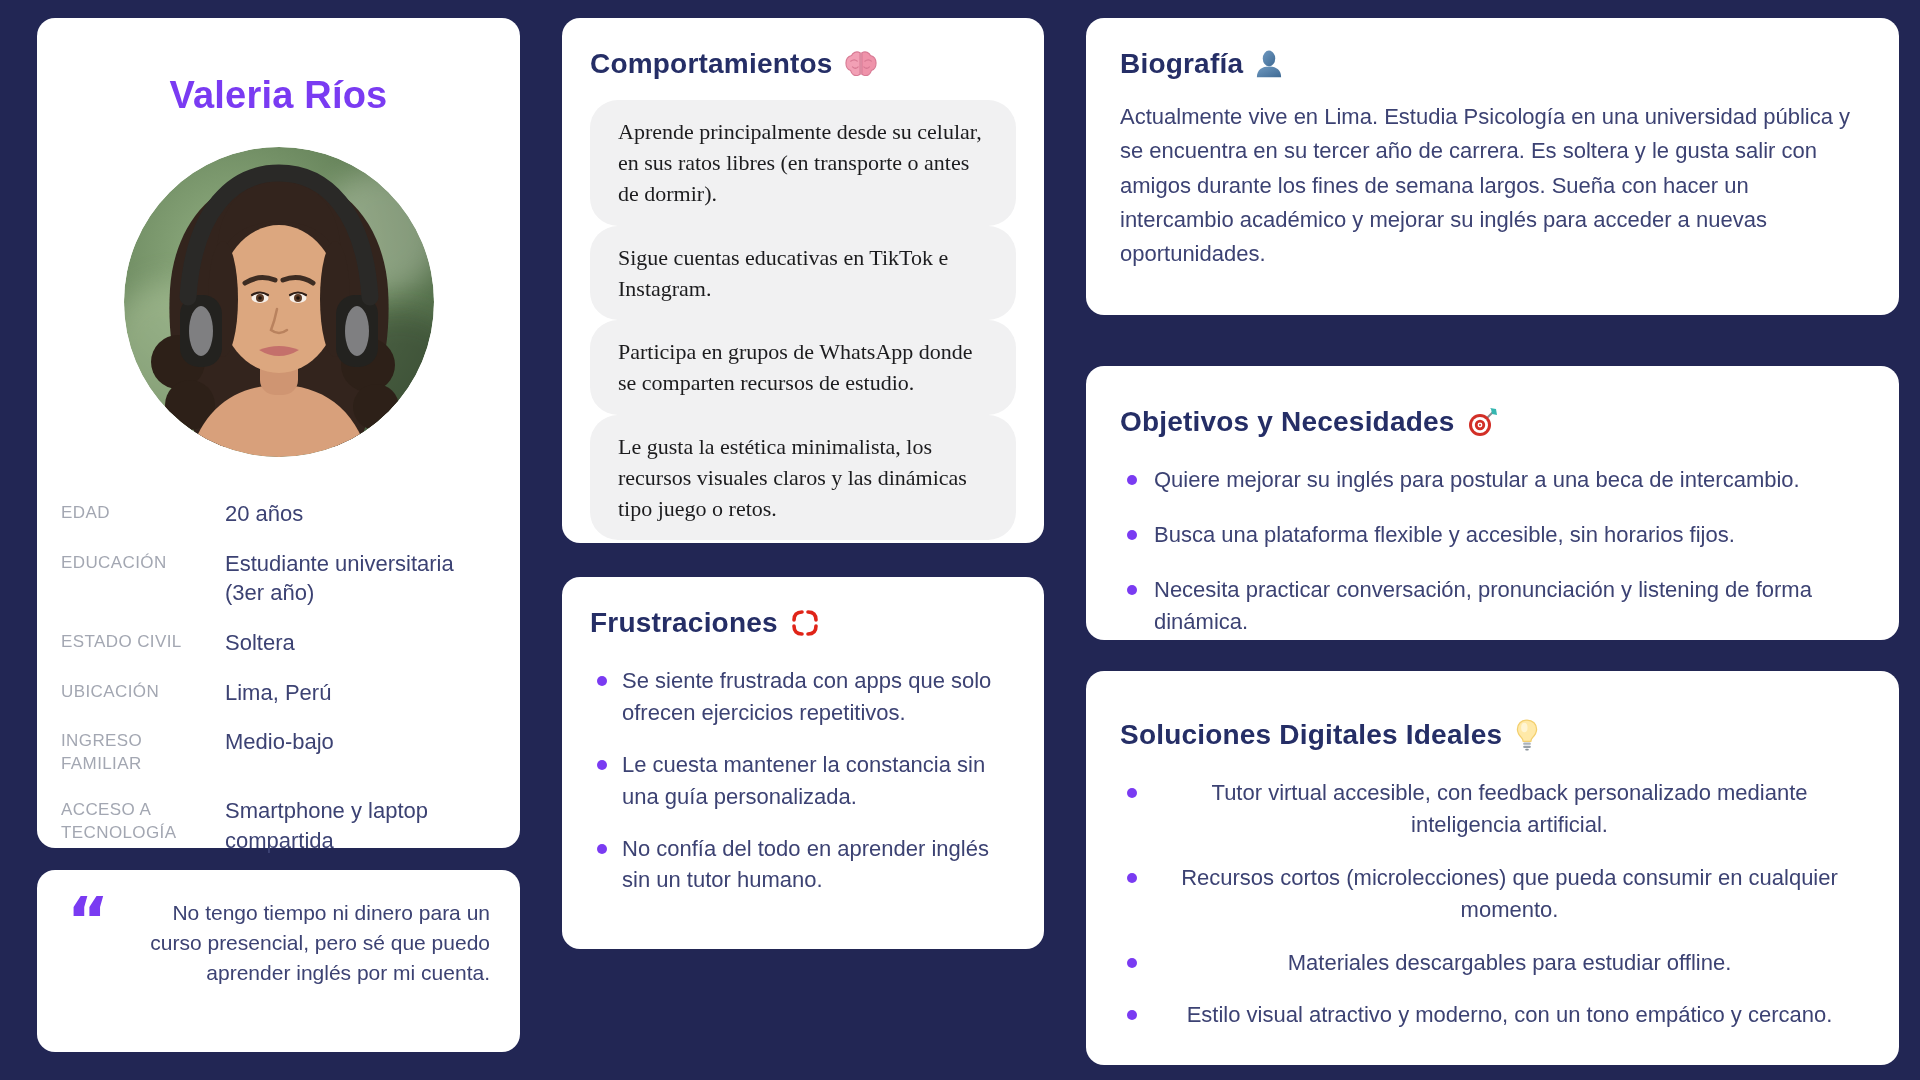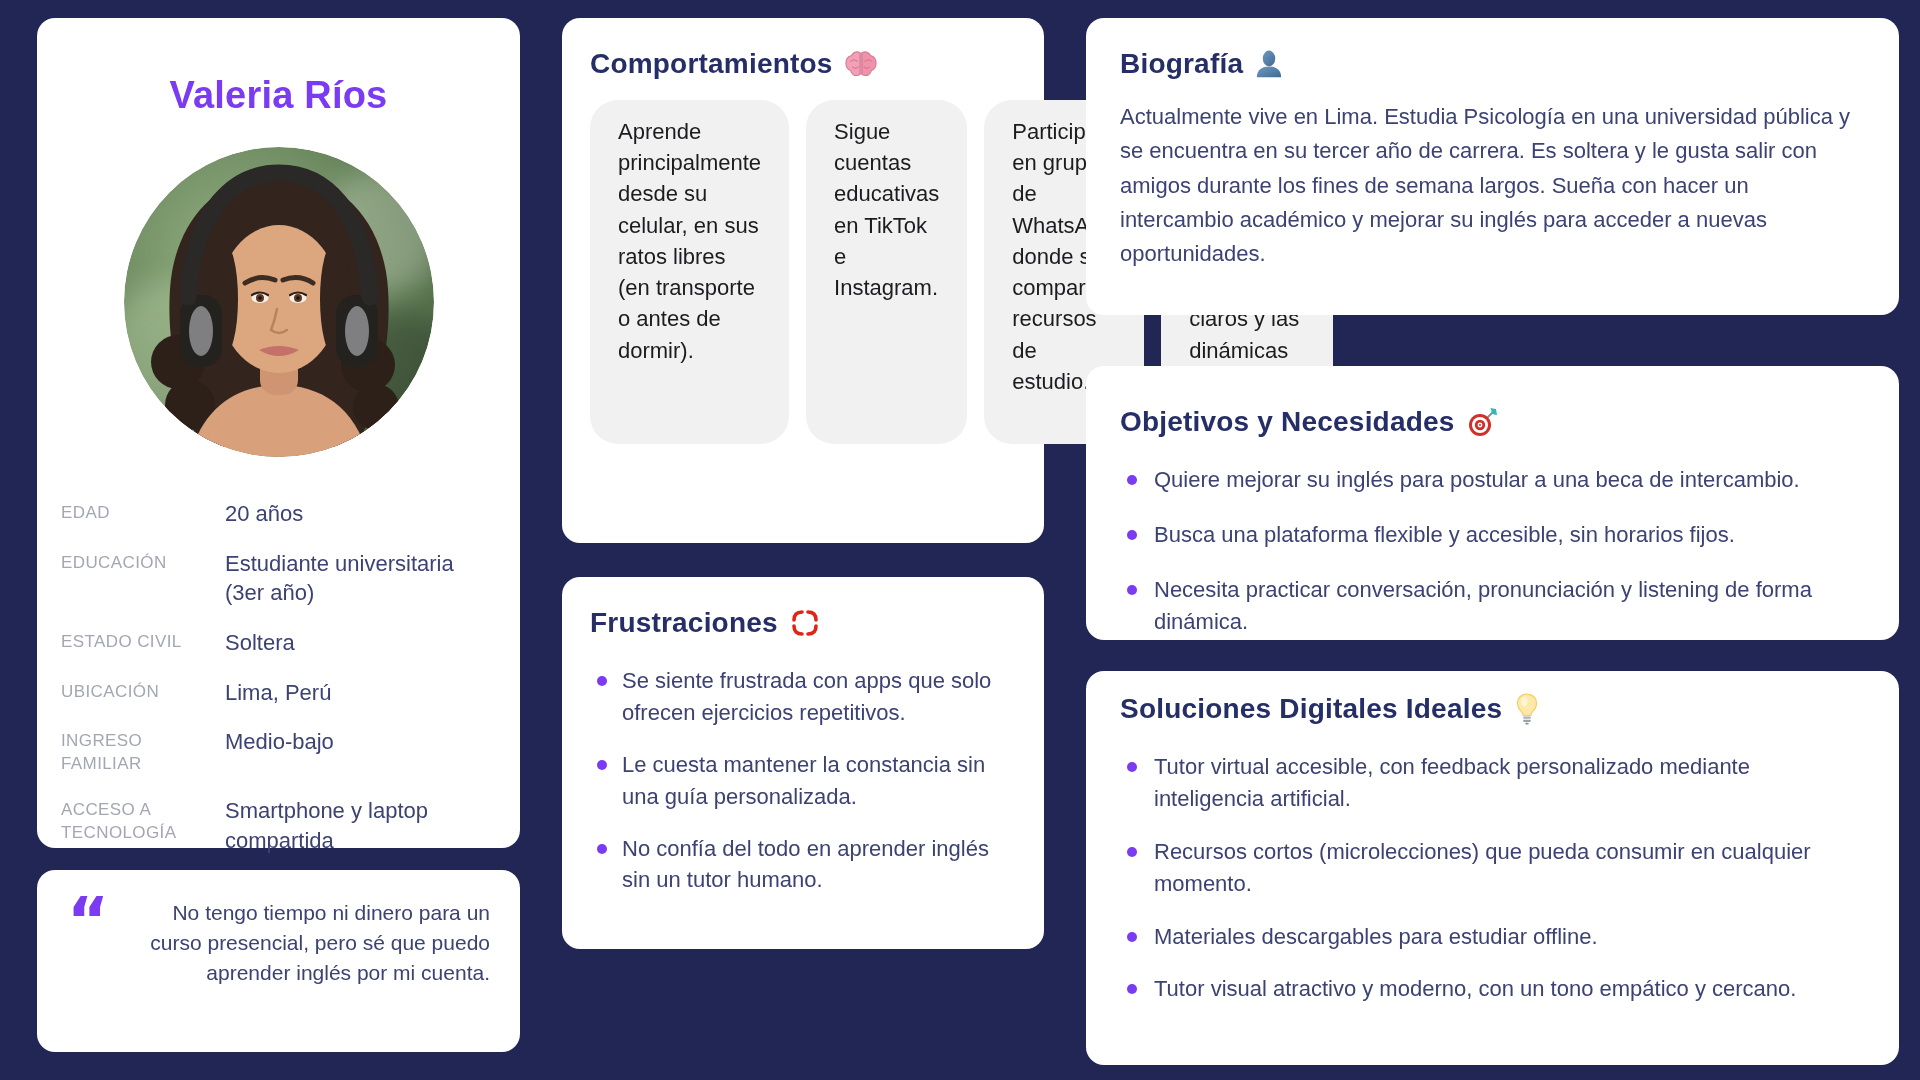--- a/index.html
+++ b/index.html
@@ -81,41 +81,41 @@
     font-size:22px; line-height:1.45;
   }
   .bullet::before{
     content:""; position:absolute; left:7px; top:11px;
     width:10px; height:10px; border-radius:50%;
     background:var(--accent-purple,#7a3bf2);
   }
 
   
   .behaviors-card{height:525px; margin-bottom:34px; padding:30px 28px;}
-  .bubbles{margin-top:20px; display:flex; flex-direction:row; gap:17px;}
+  .bubbles{margin-top:20px; display:flex; flex-direction:column; font-family:Liberation Serif, serif;}
   .bubble{
     background:var(--bubble-bg,#f1f1f2);
     border-radius:28px;
     padding:16px 28px;
     color:var(--bubble-text,#1c1c1e);
     font-size:22px; line-height:1.42;
   }
   .frustrations-card{height:372px; padding:30px 28px;}
   .frustrations-card .bullet-list{gap:20px;}
   .frustrations-card .bullet{padding-left:32px;}
 
   
   .bio-card{height:297px; margin-bottom:51px; padding:30px 34px;}
   .bio-text{
     margin-top:20px;
     color:var(--body-navy,#3c4273);
     font-size:22px; line-height:1.56;
   }
   .goals-card{height:274px; margin-bottom:31px; padding:40px 34px;}
-  .solutions-card{height:394px; padding:22px 34px;}
+  .solutions-card{height:394px; padding:48px 34px;text-align:center;}
   .solutions-card .bullet-list{gap:21px;}
 </style>
 </head>
 <body>
 
 <div class="board">
 
   <div class="col">
     <div class="card profile-card">
       <div class="profile-name">Valeria Ríos</div>
@@ -293,18 +293,18 @@
             <rect x="8.4" y="22" width="7.2" height="2.2" rx="1.1" fill="#aab2ba"></rect>
             <rect x="8.4" y="25" width="7.2" height="2.2" rx="1.1" fill="#99a1a9"></rect>
             <rect x="10.3" y="27.8" width="3.4" height="1.8" rx="0.9" fill="#8b939b"></rect>
           </svg>
         </span>
       </div>
       <ul class="bullet-list">
         <li class="bullet">Tutor virtual accesible, con feedback personalizado mediante inteligencia artificial.</li>
         <li class="bullet">Recursos cortos (microlecciones) que pueda consumir en cualquier momento.</li>
         <li class="bullet">Materiales descargables para estudiar offline.</li>
-        <li class="bullet">Tutor visual atractivo y moderno, con un tono empático y cercano.</li>
+        <li class="bullet">Estilo visual atractivo y moderno, con un tono empático y cercano.</li>
       </ul>
     </div>
   </div>
 
 </div>
 
 </body></html>

